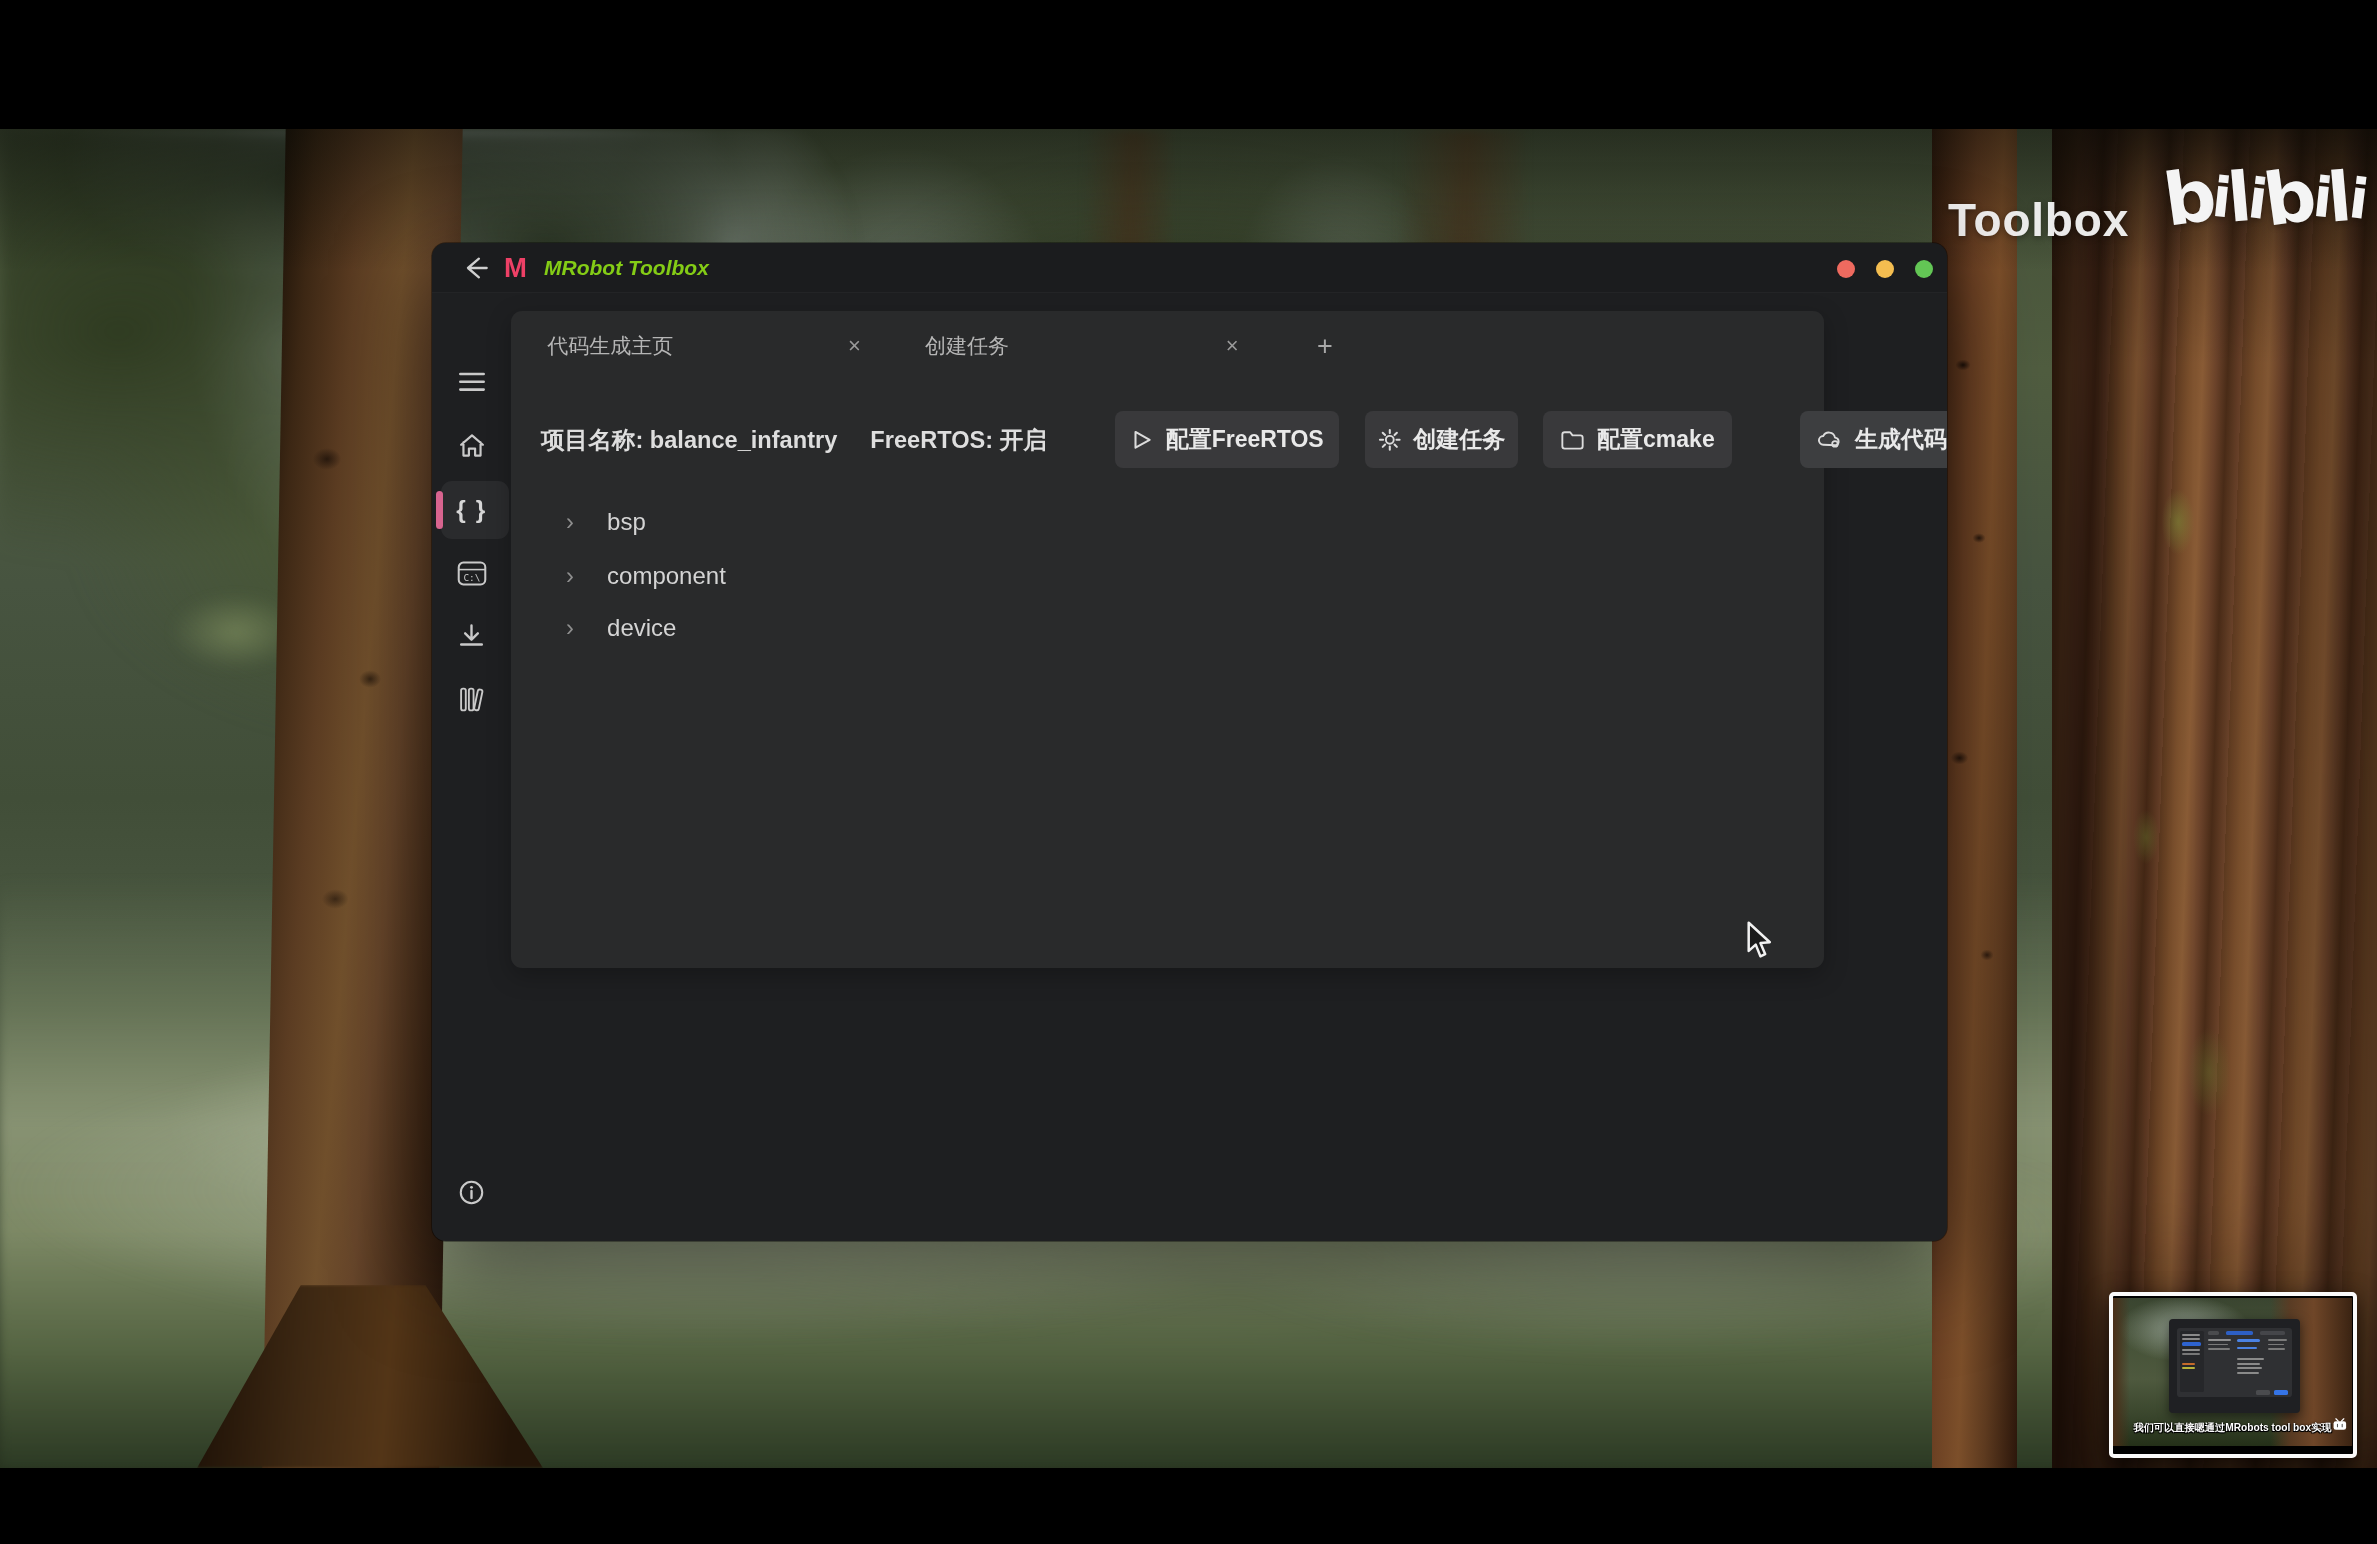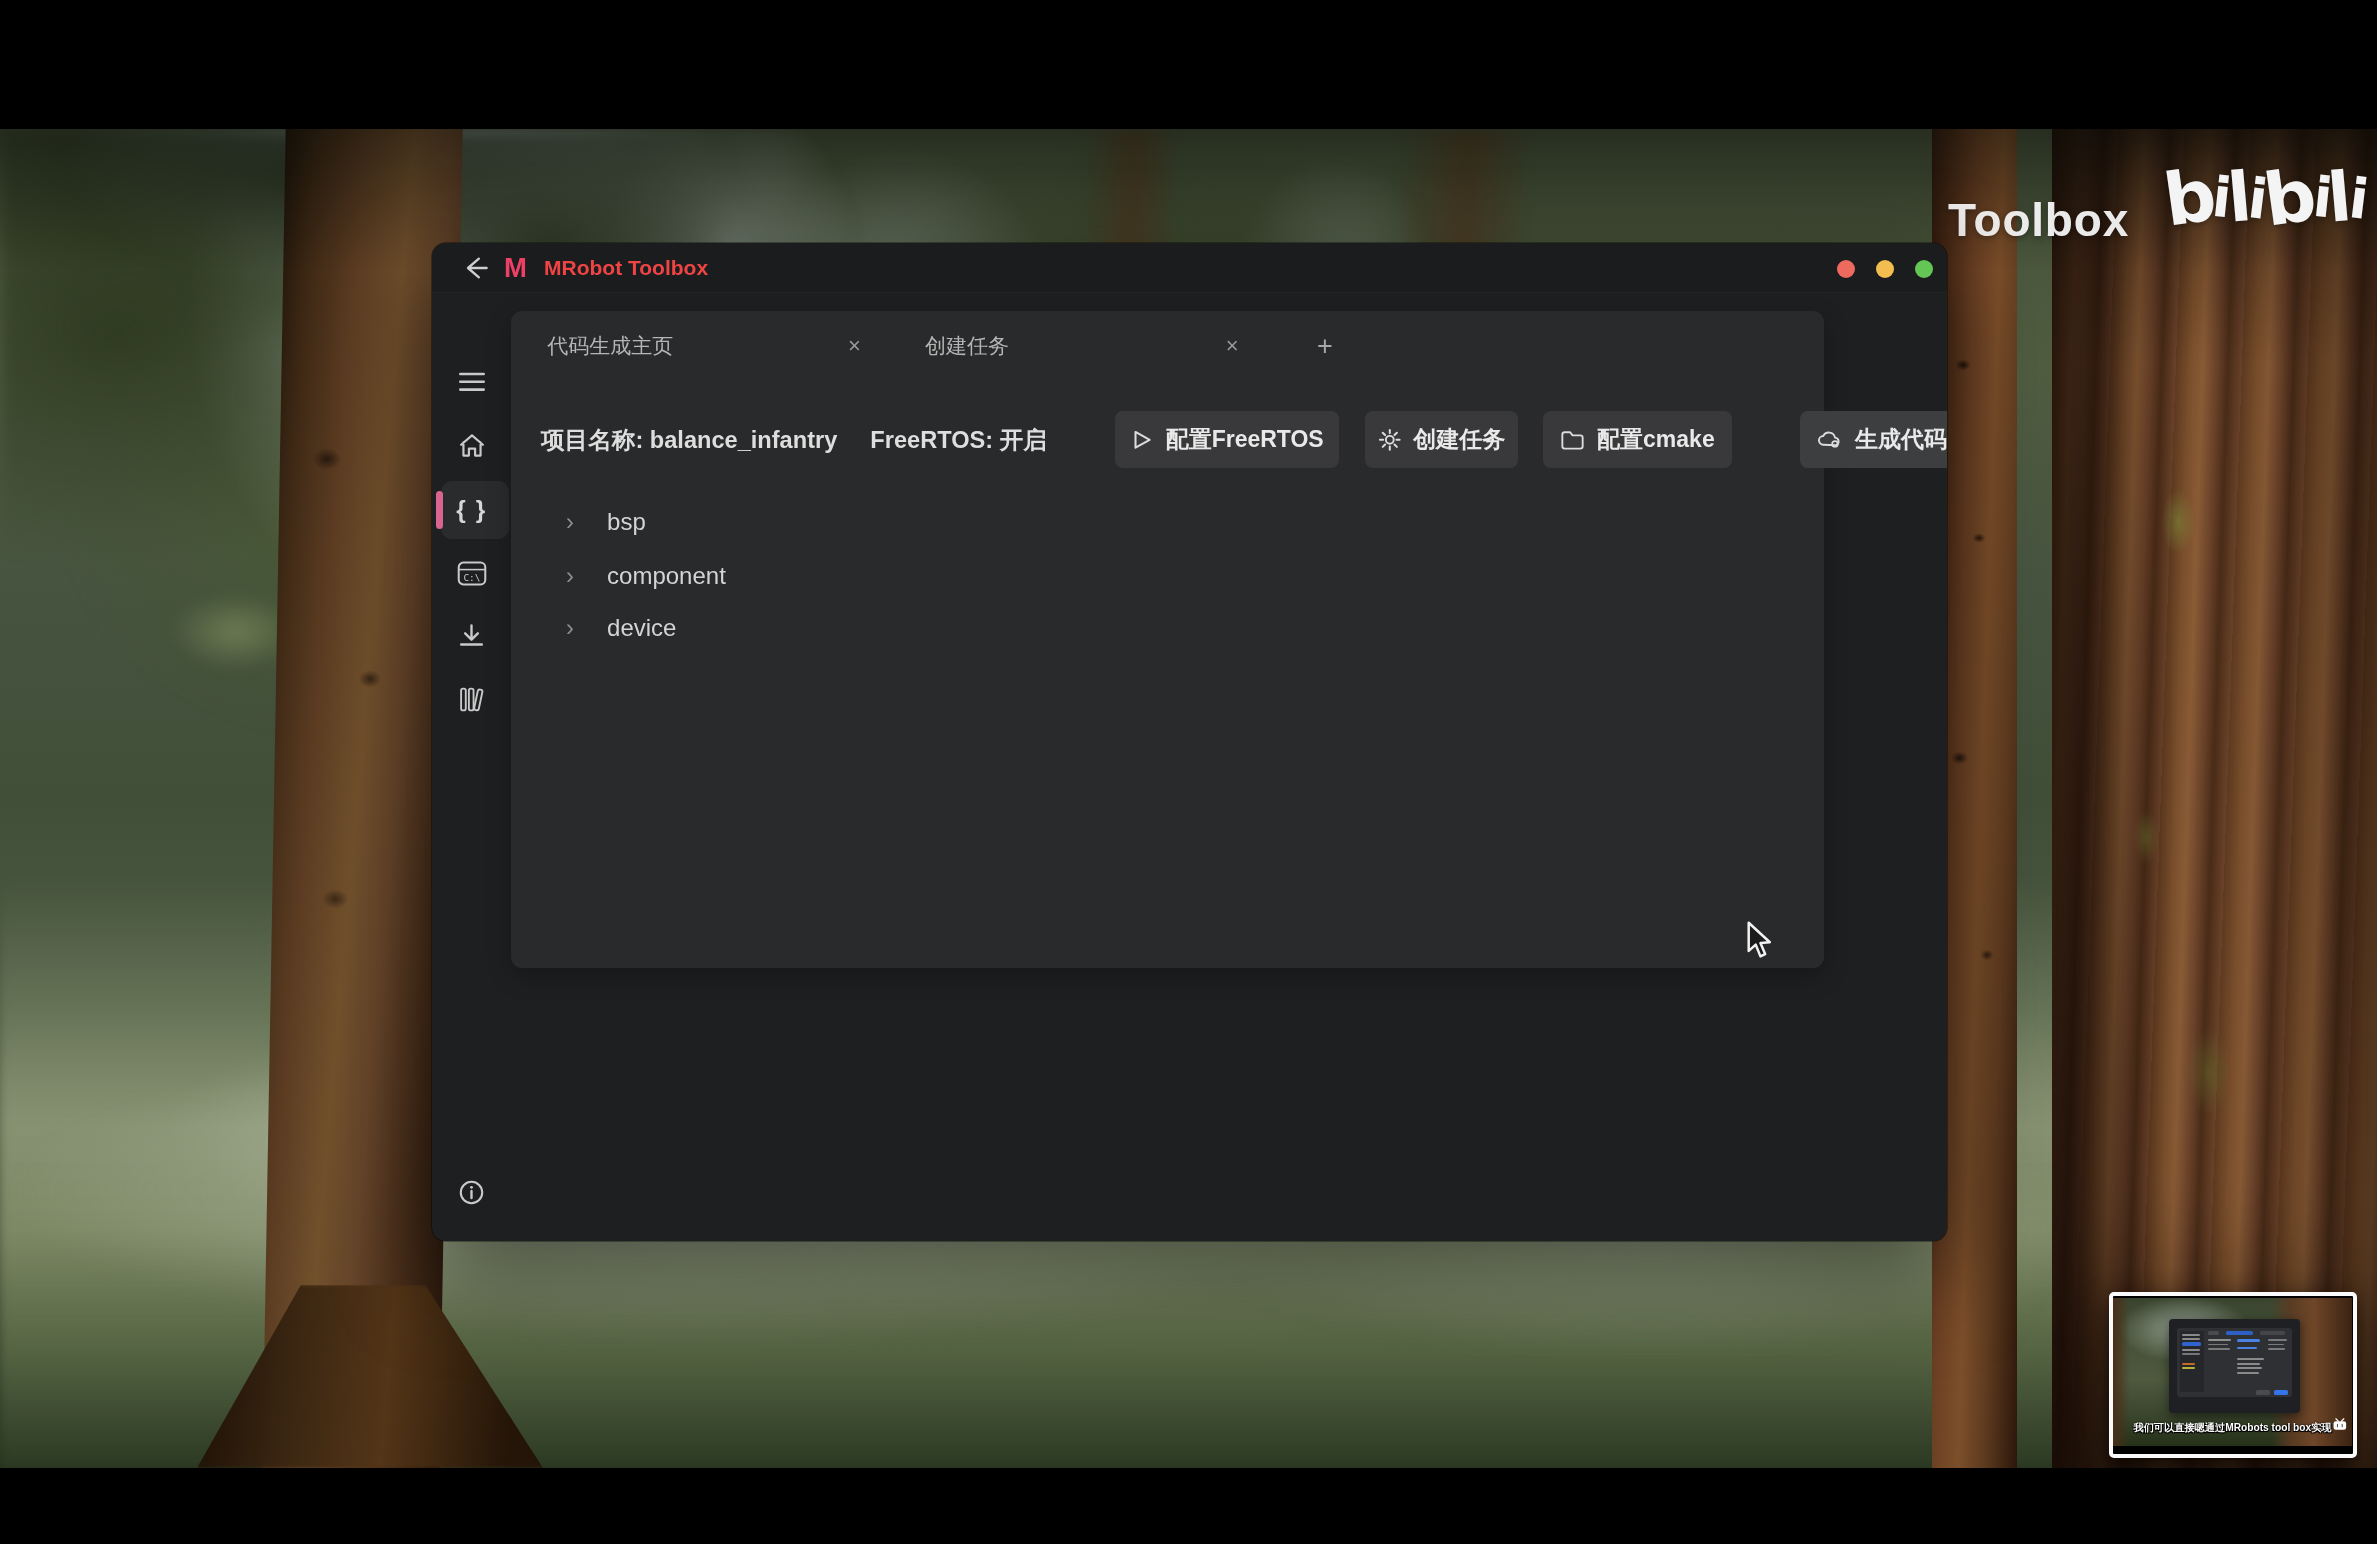--- a/index.html
+++ b/index.html
@@ -73,21 +73,21 @@
   #platform .r3{transform:rotate(-5deg);font-size:68px;}
   #platform .r4{transform:rotate(7deg) translateY(-3.1px);font-size:55px;}
 
   
   #win{position:absolute;left:432px;top:243px;width:1515px;height:998px;background:#1e1f21;border-radius:14px;
     box-shadow:0 31px 94px rgba(0,0,0,.55), 0 0 0 0.8px rgba(0,0,0,.45);overflow:hidden;}
   #titlebar{position:absolute;left:0;top:0;width:100%;height:50px;display:flex;align-items:center;
     border-bottom:0.8px solid rgba(255,255,255,.04);background:rgba(0,0,0,.08);}
   .back{position:absolute;left:28px;top:11px;width:30px;height:28px;color:#cfcfcf;}
   .applogo{position:absolute;left:72px;top:10.2px;font-size:27.5px;font-weight:800;color:#ee4066;line-height:30px;}
-  .apptitle{position:absolute;left:112px;top:12.6px;font-size:21px;font-weight:600;color:#ef4444;}
+  .apptitle{position:absolute;left:112px;top:12.6px;font-size:21px;font-weight:600;color:#84cc16;font-style:italic;}
   .lights{position:absolute;right:14px;top:16.5px;display:flex;gap:21px;}
   .light{width:18px;height:18px;border-radius:50%;}
   .l-red{background:#ee6a5f;} .l-yellow{background:#f4bd50;} .l-green{background:#63c655;}
 
   
   #sidebar{position:absolute;left:0;top:50px;width:79px;height:948px;}
   .side-item{position:absolute;left:0;width:79px;height:58px;display:flex;align-items:center;justify-content:center;color:#c9c9c9;}
   .active-pill{position:absolute;left:9.4px;top:188px;width:68px;height:58px;border-radius:11px;background:rgba(255,255,255,.055);}
   .active-bar{position:absolute;left:3.9px;top:198px;width:7px;height:38px;border-radius:3.9px;background:#d8648f;}
   .braces-glyph{font-size:24.4px;color:#d6d6d6;letter-spacing:1.6px;font-weight:600;}

